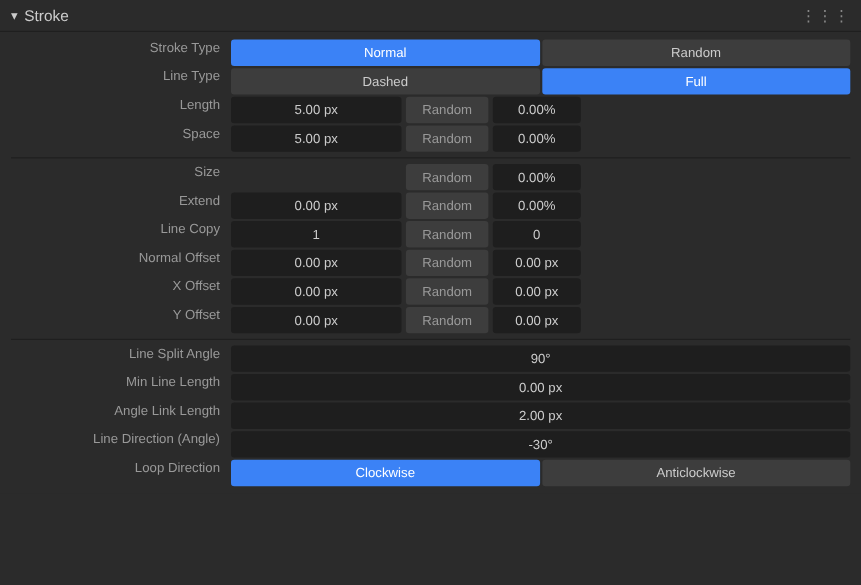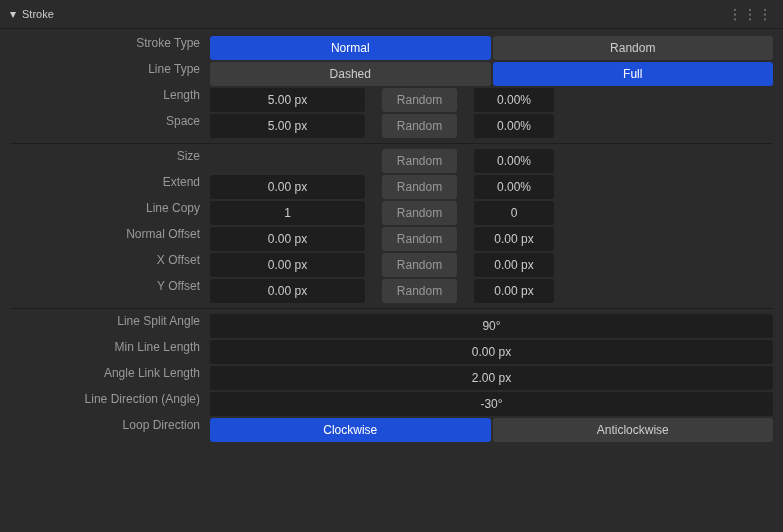--- a/index.html
+++ b/index.html
@@ -27,21 +27,21 @@
     }
 
     .panel-header-left {
       display: flex;
       align-items: center;
       gap: 6px;
     }
 
     .panel-title {
       color: #cccccc;
-      font-size: 11px;
+      font-size: 14px;
       font-weight: 500;
     }
 
     .panel-dots {
       color: #888;
       font-size: 14px;
       letter-spacing: 1px;
     }
 
     .content {
@@ -84,21 +84,21 @@
       border: none;
       border-radius: 3px;
       cursor: pointer;
       font-size: 12px;
       font-family: inherit;
       color: #cccccc;
       background: #3d3d3d;
     }
 
     .btn.active {
-      background: #1d4ed8;
+      background: #3b82f6;
       color: #ffffff;
     }
 
     .btn:not(.active) {
       background: #3d3d3d;
       color: #cccccc;
     }
 
     
     .field {
@@ -136,21 +136,21 @@
       font-family: inherit;
       cursor: pointer;
       width: 75px;
       text-align: center;
     }
 
     
     .split-controls {
       display: flex;
       align-items: center;
-      gap: 17px;
+      gap: 4px;
       flex: 1;
     }
 
     .split-controls .field-medium {
       width: 155px;
     }
 
     .split-controls .random-btn {
       flex: 0 0 75px;
     }

